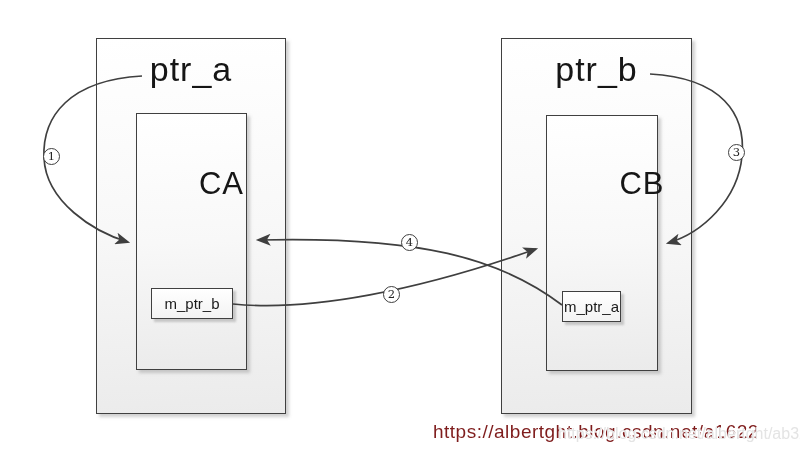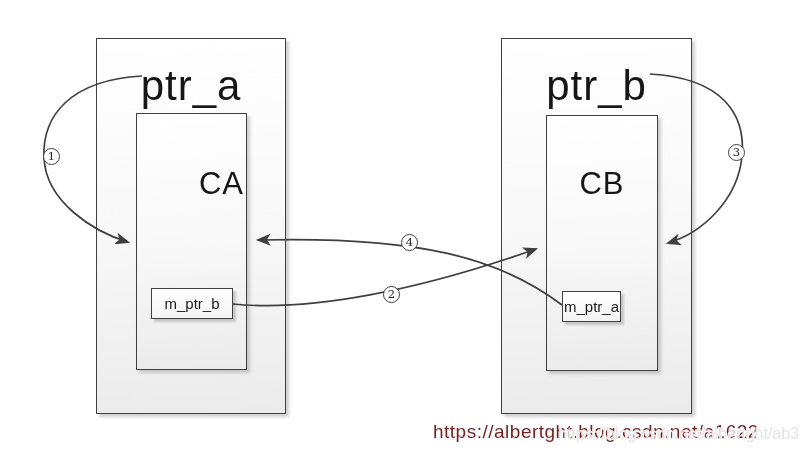--- a/index.html
+++ b/index.html
@@ -15,21 +15,21 @@
   }
   .member-box {
     position:absolute; box-sizing:border-box;
     border:1px solid #404040;
     background:linear-gradient(180deg, #ffffff 0%, #f3f3f3 100%);
     box-shadow:2.5px 2.5px 2px rgba(120,120,120,0.35);
     display:flex; align-items:center; justify-content:center;
     font-size:15px; color:#1a1a1a; z-index:3;
   }
   .lbl { position:absolute; text-align:center; color:#161616; z-index:2; }
-  .pointer-lbl { font-size:42px; letter-spacing:1px;margin-top:12px; }
+  .pointer-lbl { font-size:34px; letter-spacing:1px; }
   .object-lbl  { font-size:31px; letter-spacing:1px; }
   svg.arrows { position:absolute; left:0; top:0; z-index:5; pointer-events:none; }
   .badge {
     position:absolute; box-sizing:border-box; z-index:6;
     width:17px; height:17px; border-radius:50%;
     border:1px solid #3f3f3f; background:#ffffff;
     color:#222; font-size:11.5px; line-height:15px; text-align:center;
     font-family:"DejaVu Serif", serif;
   }
   .wm {
@@ -52,21 +52,21 @@
   <div class="lbl pointer-lbl" style="left:96px; top:50px; width:190px;">ptr_a</div>
   <div class="box" style="left:136px; top:113px; width:111px; height:257px;"></div>
   <div class="lbl object-lbl" style="left:136px; top:166px; width:111px;padding-left:30px;">CA</div>
   <div class="member-box" style="left:151px; top:288px; width:82px; height:31px;">
     <span>m_ptr_b</span>
   </div>
 
   <div class="box" style="left:501px; top:38px; width:191px; height:376px;"></div>
   <div class="lbl pointer-lbl" style="left:501px; top:50px; width:191px;">ptr_b</div>
   <div class="box" style="left:546px; top:115px; width:112px; height:256px;"></div>
-  <div class="lbl object-lbl" style="left:546px; top:166px; width:112px;">CB</div>
+  <div class="lbl object-lbl" style="left:546px; top:166px; width:112px;padding-left:40px;">CB</div>
   <div class="member-box" style="left:562px; top:291px; width:59px; height:31px;">
     <span>m_ptr_a</span>
   </div>
 
   <svg class="arrows" width="800" height="450" viewBox="0 0 800 450">
     <defs>
       <marker id="ah" viewBox="0 0 10 8" refX="8.5" refY="4" markerWidth="9" markerHeight="7" orient="auto">
         <path d="M0,0 L10,4 L0,8 L2.5,4 Z" fill="#3f3f3f"></path>
       </marker>
     </defs>

